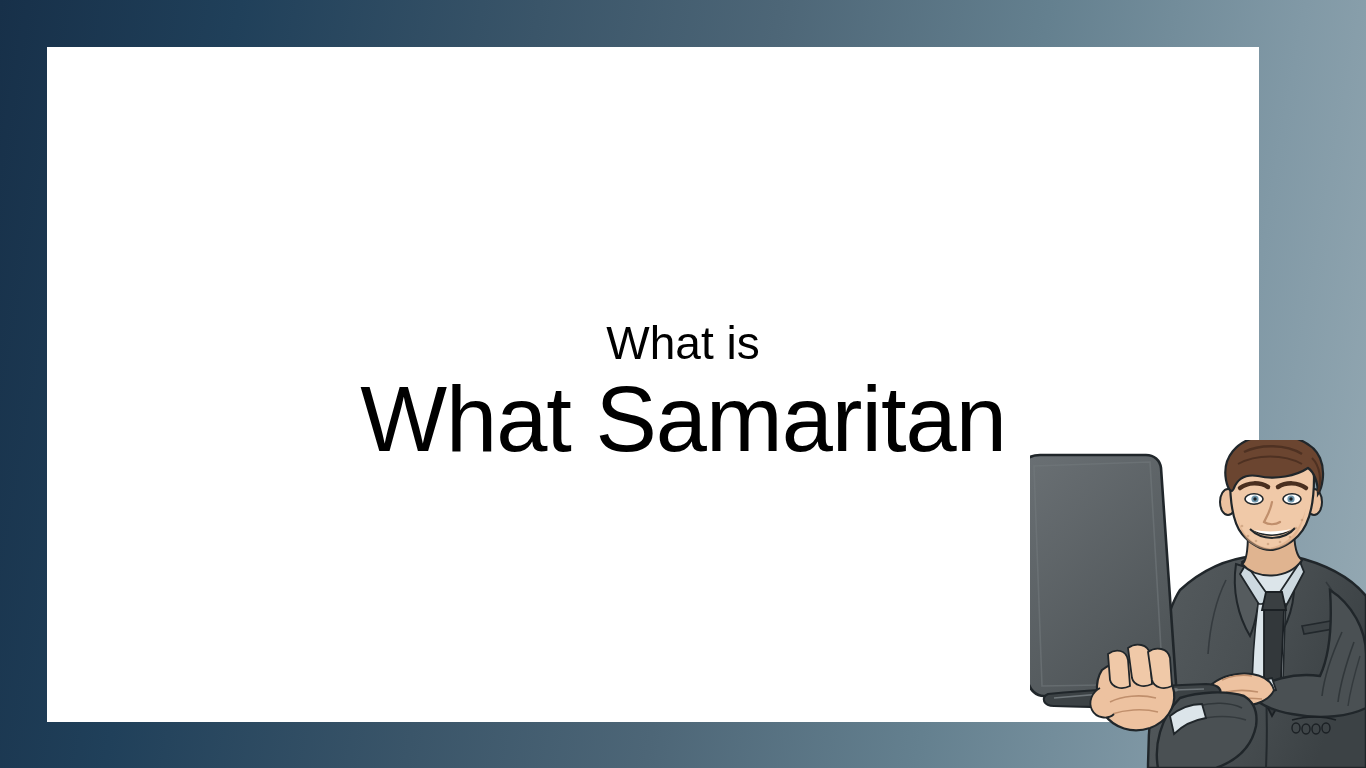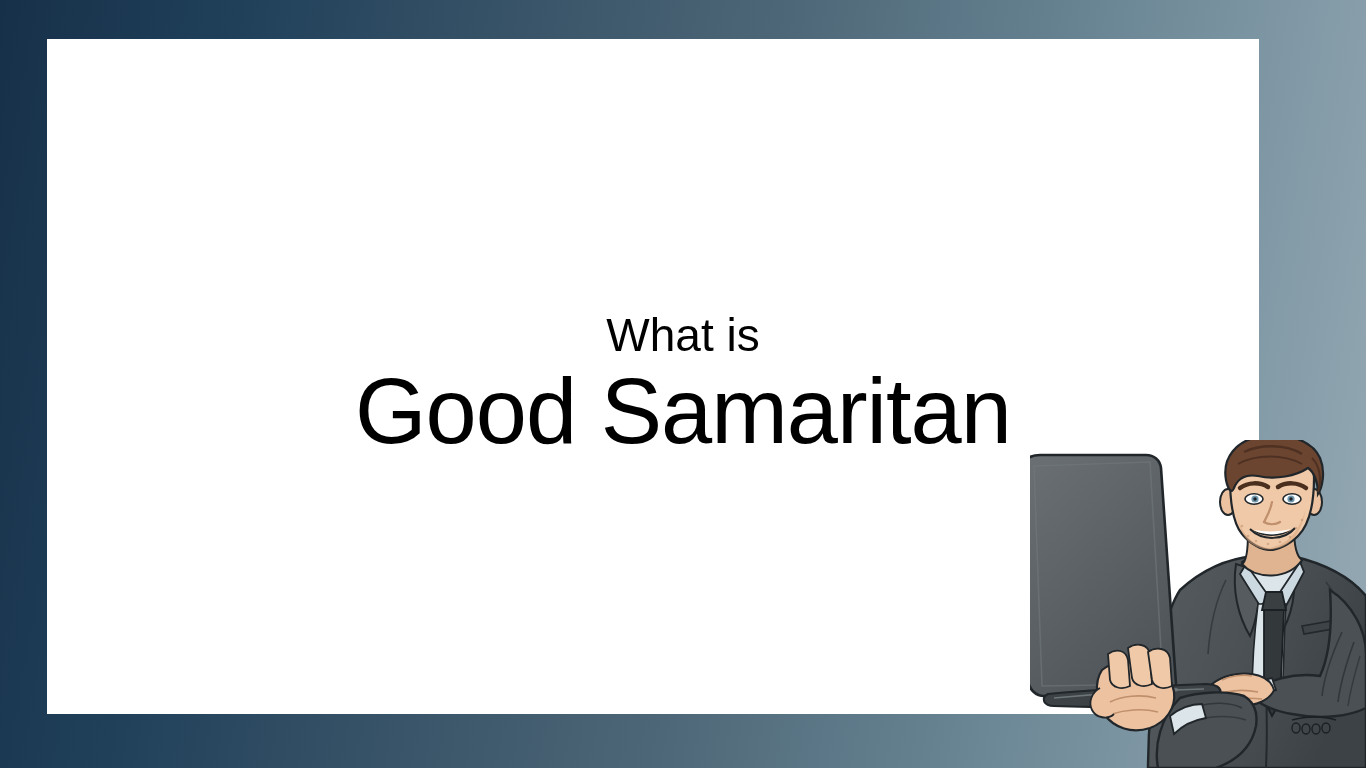--- a/index.html
+++ b/index.html
@@ -41,21 +41,21 @@
                 #4d6677 52%,
                 #64808f 70%,
                 #8199a6 87%,
                 #96aab4 100%);
   }
 
   
   #content-panel {
     position: absolute;
     left: 47px;
-    top: 39px;
+    top: 47px;
     width: 1212px;
     height: 675px;
     background: #ffffff;
   }
 
   
   #title-block {
     position: absolute;
     left: 0;
     top: 0;
@@ -105,21 +105,21 @@
 </style>
 </head>
 <body>
 
 <div id="slide">
 
   <div id="content-panel">
 
     <div id="title-block">
       <div id="title-line-1">What is</div>
-      <div id="title-line-2">Good Samaritan</div>
+      <div id="title-line-2">What Samaritan</div>
     </div>
 
   </div>
 
   <div id="presenter">
     <svg viewBox="0 0 336 328" xmlns="http://www.w3.org/2000/svg" aria-hidden="true">
       <defs>
         <clipPath id="frameClip">
             <rect x="0" y="0" width="336" height="328"></rect>
           </clipPath>

